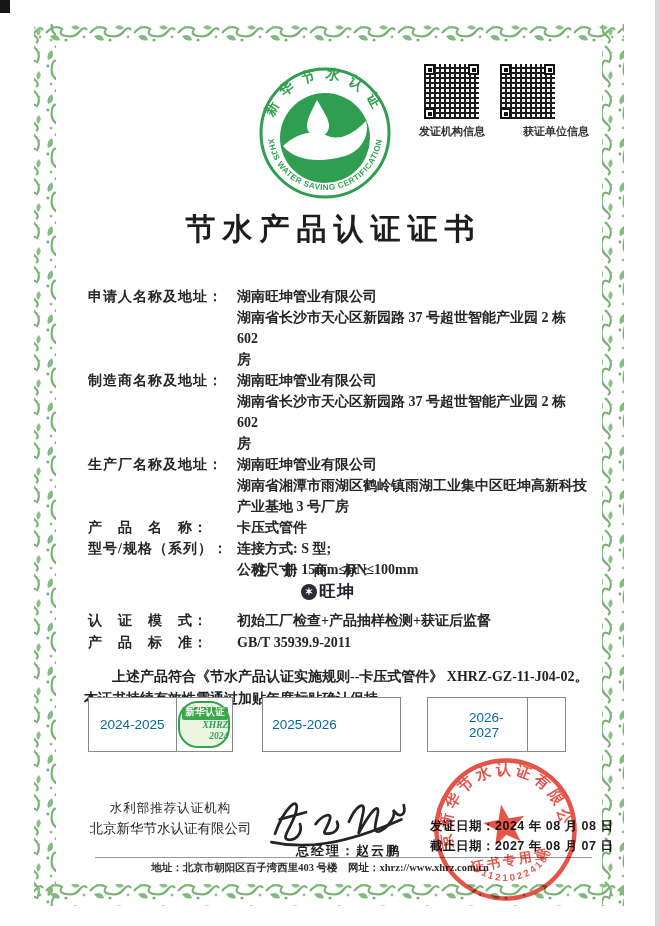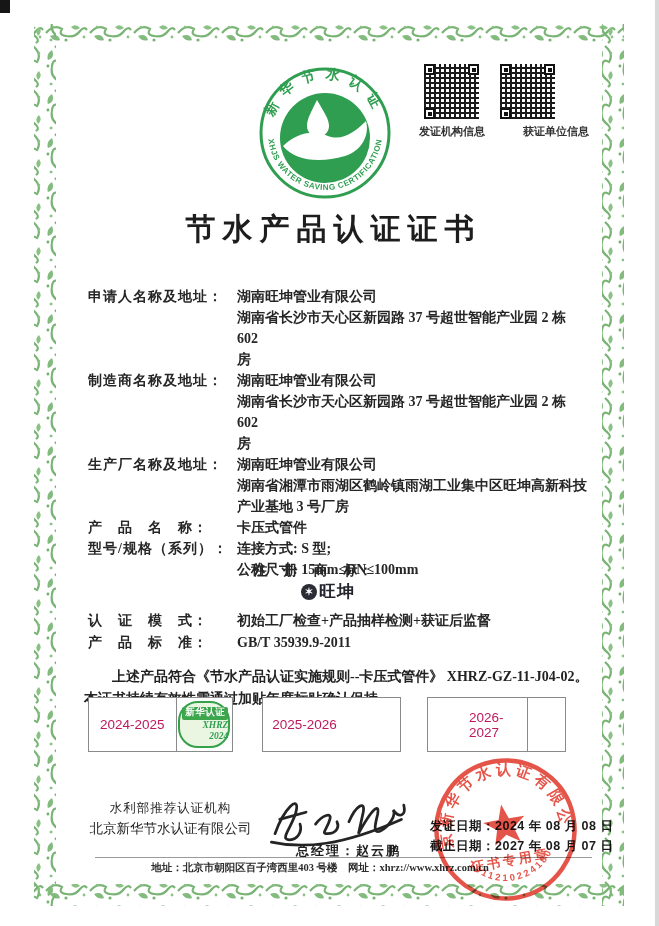--- a/index.html
+++ b/index.html
@@ -44,21 +44,21 @@
            font-family:"Liberation Sans","DejaVu Sans",sans-serif;}
 
   .certrows{left:88px;top:610px;width:500px;font-size:14px;line-height:21.5px;font-weight:600;}
   .statement{left:84px;top:666px;width:508px;font-size:14px;line-height:21.5px;font-weight:600;
              text-indent:2em;color:#222;}
 
   
   .ybox{top:697px;height:55px;border:1px solid #8a8a8a;box-sizing:border-box;display:flex;background:#fff;}
   .yb1{left:88px;width:145px;} .yb2{left:262px;width:139px;align-items:center;} .yb3{left:427px;width:139px;padding-left:41px;}
   .ycell{width:61%;display:flex;align-items:center;justify-content:center;
-         font-family:"Liberation Sans","DejaVu Sans",sans-serif;font-size:13.5px;color:#be185d;}
+         font-family:"Liberation Sans","DejaVu Sans",sans-serif;font-size:13.5px;color:#0369a1;}
   .ycell2{width:39%;border-left:1px solid #8a8a8a;display:flex;align-items:center;justify-content:center;}
   .sticker{width:52px;height:47px;border:2px solid #35a14b;border-radius:20px;background:#eaf6e2;
            display:flex;flex-direction:column;align-items:flex-end;justify-content:center;box-sizing:border-box;}
   .s1{background:#3da64d;color:#fff;font-size:9.5px;font-weight:700;padding:0.5px 3px;border-radius:2px;
       letter-spacing:0.5px;line-height:1.25;}
   .s2,.s3{color:#2f9e50;font-style:italic;font-weight:700;font-size:9.5px;line-height:1.2;}
 
   
   .issuer{left:78px;top:800px;width:185px;text-align:center;font-weight:400;color:#1f1f1f;}
   .issuer .i1{font-size:12.5px;letter-spacing:1px;}

